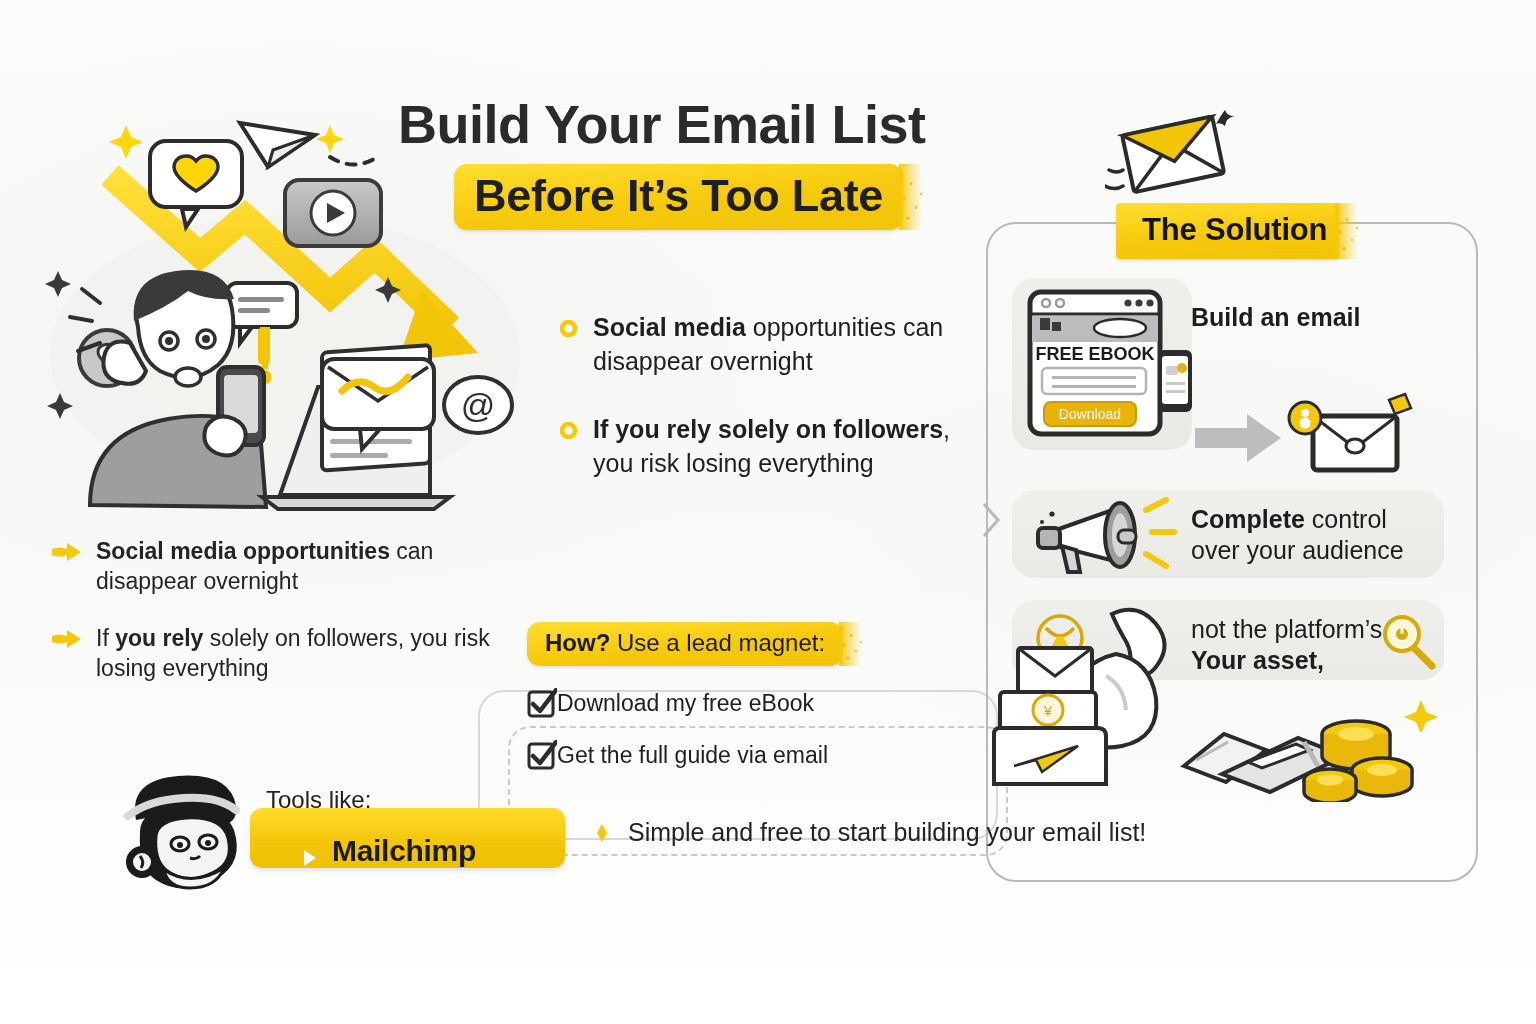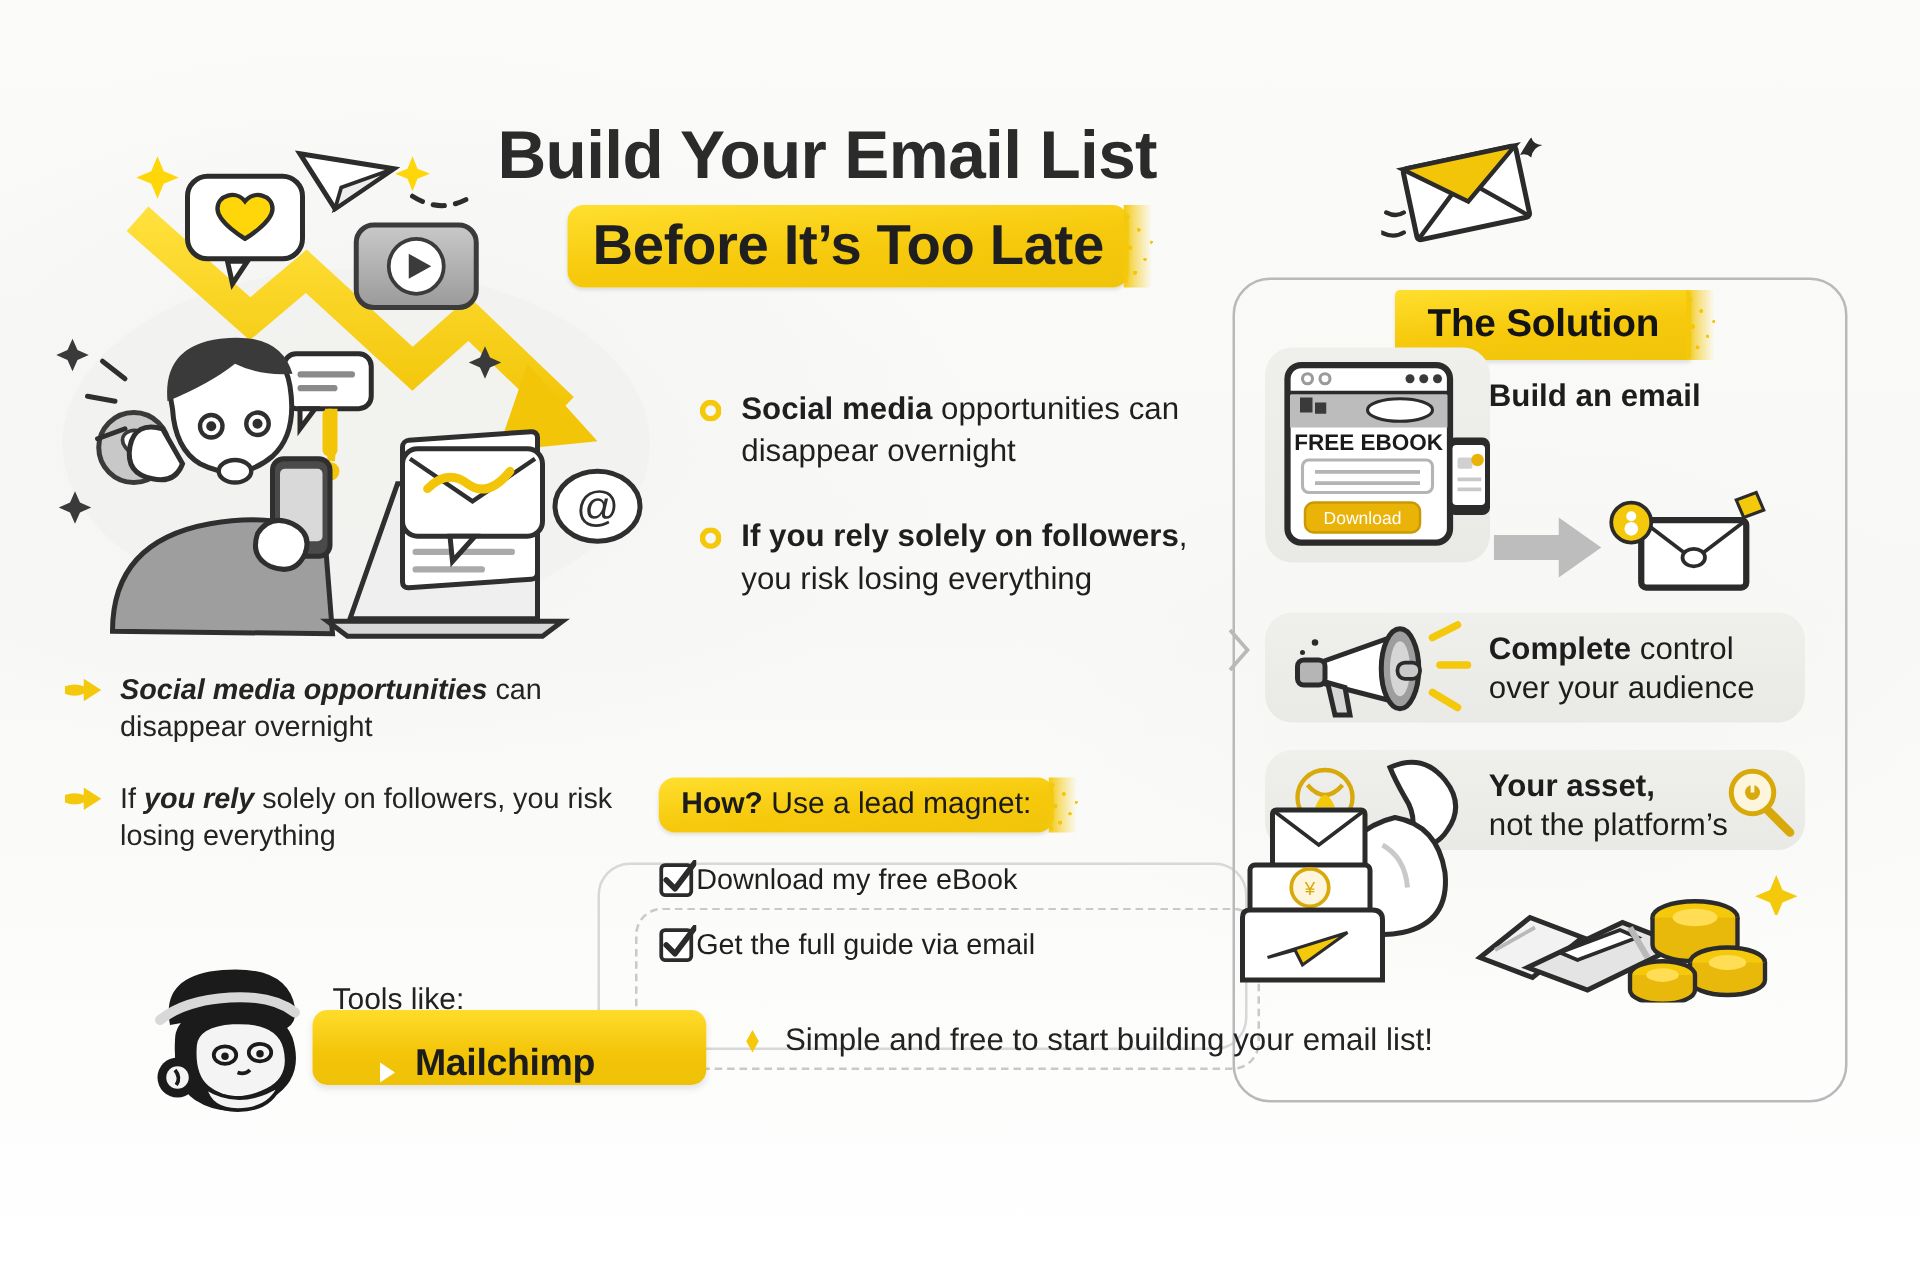--- a/index.html
+++ b/index.html
@@ -56,21 +56,21 @@
   }
 
   
   #left-art { left: 30px; top: 105px; width: 520px; height: 410px; }
 
   
   #left-bullets { left: 52px; top: 536px; width: 470px; }
   .lb-row { display: flex; gap: 14px; margin-bottom: 26px; }
   .lb-arrow { flex: 0 0 auto; margin-top: 7px; }
   .lb-text { font-size: 23px; line-height: 1.32; color: #242424; }
-  .lb-text b { font-weight: 700; font-style: italic; }
+  .lb-text b { font-weight: 700; }
 
   
   #center-bullets { left: 560px; top: 310px; width: 400px; }
   .cb-row { display: flex; gap: 16px; margin-bottom: 34px; }
   .cb-dot { flex: 0 0 auto; margin-top: 10px; }
   .cb-text { font-size: 25px; line-height: 1.36; color: #1f1f1f; }
   .cb-text b { font-weight: 700; }
 
   
   #how-block { left: 527px; top: 622px; width: 430px; }
@@ -100,21 +100,21 @@
   }
   #mailchimp-chip .mc-name { font-size: 30px; font-weight: 700; color: #1c1c1c; letter-spacing:-.3px;}
   #mc-logo { left: 110px; top: 770px; width: 160px; height: 135px; }
 
   
   #solution-panel {
     left: 986px; top: 222px; width: 492px; height: 660px;
     border: 2px solid #b9b9b9; border-radius: 30px;
   }
   #solution-tag { left: 1116px; top: 203px; }
-  #solution-tag .marker { padding: 9px 26px 11px 26px; border-radius: 4px; margin-top: 29px; }
+  #solution-tag .marker { padding: 9px 12px 11px 26px; border-radius: 4px; }
   #solution-tag .tag-text { font-size: 31px; font-weight: 700; color:#141414; letter-spacing:-.2px;}
   .sol-card {
     background: linear-gradient(180deg,#efefec 0%, #e9e9e5 100%);
     border-radius: 22px;
   }
   .sol-text { font-size: 25px; line-height: 1.22; color: #1d1d1d; }
   .sol-text b { font-weight: 700; }
 
   
   #bottom-line { left: 592px; top: 818px; display:flex; align-items:center; gap:16px;}
@@ -411,22 +411,22 @@
     </g>
     <circle cx="30" cy="26" r="2.6" fill="#2b2b2b"></circle>
       <circle cx="20" cy="34" r="2" fill="#2b2b2b"></circle>
   </svg>
   <div class="abs" style="left:1191px; top:504px; width:250px;">
     <div class="sol-text"><b>Complete</b><span> control over your audience</span></div>
   </div>
 
   <div class="abs sol-card" style="left:1012px; top:600px; width:432px; height:80px;"></div>
   <div class="abs" style="left:1191px; top:614px; width:250px;">
+    <div class="sol-text">not the platform’s</div>
     <div class="sol-text"><b>Your asset,</b></div>
-    <div class="sol-text">not the platform’s</div>
   </div>
   <svg class="abs" style="left:1378px; top:612px;" width="60" height="62" viewBox="0 0 60 62">
     <circle cx="24" cy="22" r="17" fill="#fdf6dd" stroke="#D8A90B" stroke-width="4"></circle>
     <circle cx="24" cy="22" r="6" fill="#D8A90B"></circle>
     <path d="M24 22 L24 14" stroke="#fdf6dd" stroke-width="3"></path>
     <path d="M36 36 L54 54" stroke="#D8A90B" stroke-width="7" stroke-linecap="round"></path>
   </svg>
 
   <svg class="abs" style="left:990px; top:596px;" width="240" height="200" viewBox="0 0 240 200">
     <path d="M122 18 q26 -12 44 10 q16 20 2 40 q-10 16 -32 14 q10 -22 -2 -40 q-8 -14 -12 -24z" fill="#fff" stroke="#2b2b2b" stroke-width="4"></path>

